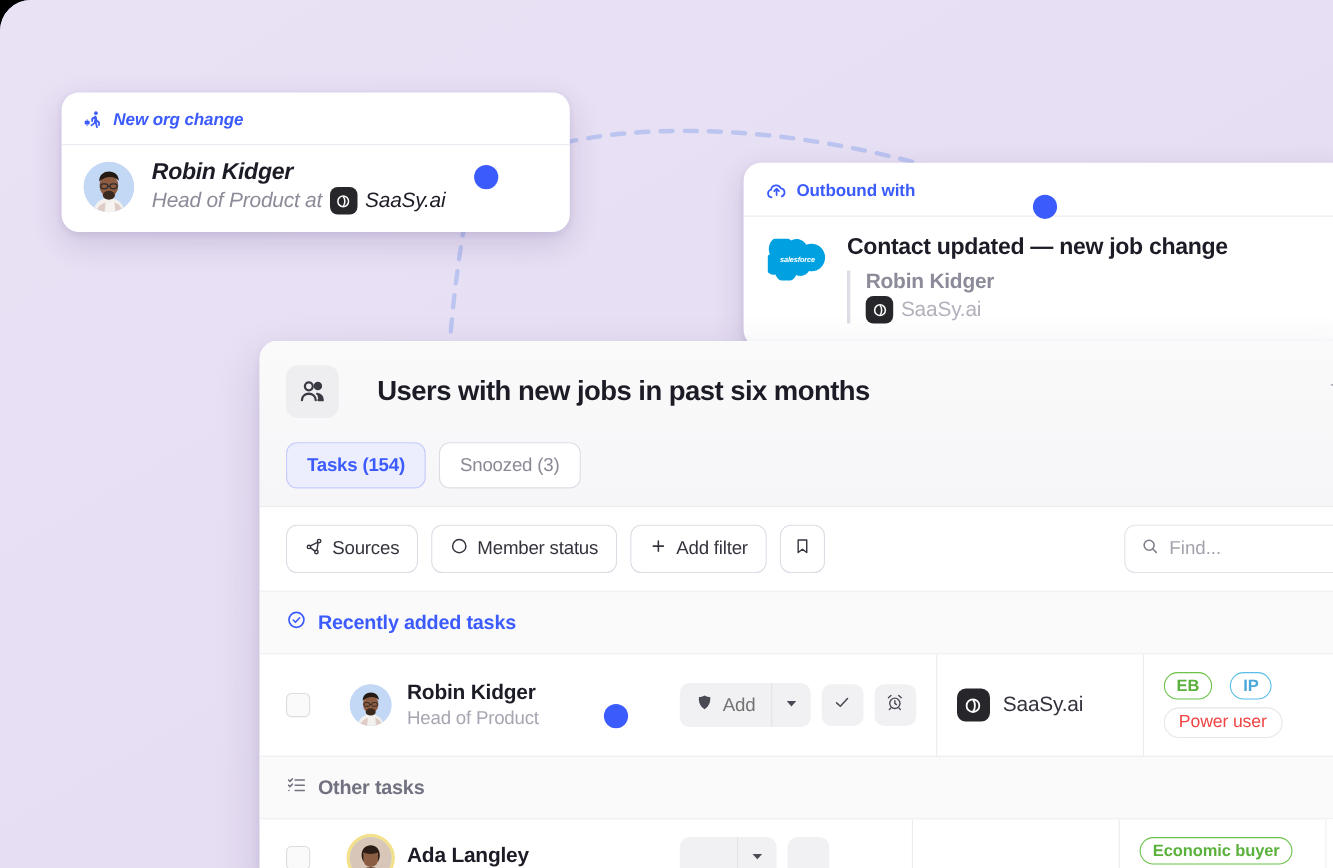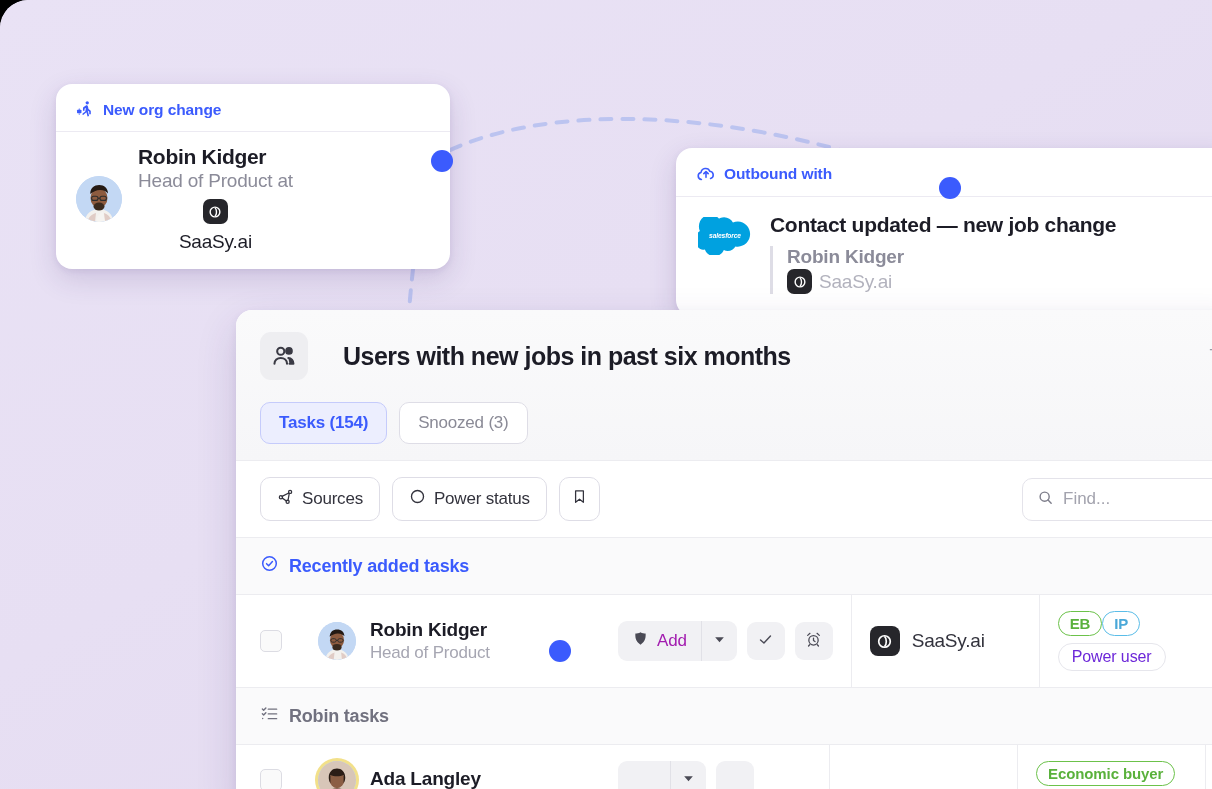--- a/index.html
+++ b/index.html
@@ -38,32 +38,32 @@
     border-bottom: 1px solid #eceaf2;
   }
   .pop-head .label {
     color: #3b5bfd; font-size: 15.5px; font-weight: 700; letter-spacing: -0.1px;
   }
   .pop-head svg { display: block; }
 
   .pop-body { padding: 14px 20px 18px 20px; }
 
   
-  #card-org { left: 56px; top: 84px; width: 394px; }
+  #card-org { left: 56px; top: 84px; width: 462px; font-style: italic; }
   #card-org .pop-body { display: flex; align-items: center; gap: 16px; padding: 13px 20px 16px 20px; }
   .avatar {
     width: 46px; height: 46px; border-radius: 50%;
     flex: 0 0 46px; overflow: hidden; position: relative;
     background: #bfd4f2;
   }
   .avatar.ring-yellow { box-shadow: 0 0 0 3px #f2e08a; }
   .person-name { font-size: 21px; font-weight: 700; color: #1c1c26; letter-spacing: -0.3px; }
   .person-sub {
     font-size: 19px; color: #8b8b99; display: flex; align-items: center;
-    gap: 7px; margin-top: 1px; letter-spacing: -0.2px; white-space: nowrap; flex-direction: column;
+    gap: 7px; margin-top: 1px; letter-spacing: -0.2px; white-space: nowrap;
   }
   .saasy-mark {
     width: 25px; height: 25px; border-radius: 7px; background: #26262b;
     display: inline-flex; align-items: center; justify-content: center;
     flex: 0 0 25px;
   }
   .saasy-name { color: #1c1c26; }
 
   
   #card-sync { left: 676px; top: 148px; width: 560px; }
@@ -151,38 +151,38 @@
   .c-tags { flex: 0 0 188px; flex-direction: column; align-items: flex-start; gap: 7px; }
   .c-role { flex: 1 1 auto; background: #eefaf0; color: #2fa84f; font-size: 17px; font-weight: 400; }
 
   .r-name { font-size: 19px; font-weight: 700; color: #1c1c26; letter-spacing: -0.2px; }
   .r-sub { font-size: 17px; color: #a6a6b2; margin-top: 2px; letter-spacing: -0.2px; }
   .avatar.sm { width: 38px; height: 38px; flex: 0 0 38px; }
 
   .btn-group { display: flex; border-radius: 9px; overflow: hidden; background: #f1f1f4; }
   .btn-group .seg {
     display: inline-flex; align-items: center; gap: 8px;
-    padding: 9px 14px; font-size: 17px; color: #a21caf; cursor: pointer;
+    padding: 9px 14px; font-size: 17px; color: #737373; cursor: pointer;
     letter-spacing: -0.2px;
   }
   .btn-group .seg + .seg { border-left: 1px solid #e1e1e7; padding: 9px 11px; }
   .sq-btn {
     width: 38px; height: 38px; border-radius: 9px; background: #f1f1f4;
     display: inline-flex; align-items: center; justify-content: center; cursor: pointer;
   }
 
   .pill {
     display: inline-flex; align-items: center; justify-content: center;
     border-radius: 999px; padding: 3px 11px; font-size: 15px; font-weight: 700;
     letter-spacing: -0.1px;
   }
   .pill.green { border: 1.6px solid #6cc24a; color: #5ab13c; background: #fff; }
   .pill.blue  { border: 1.6px solid #5bbde8; color: #4aa8d8; background: #fff; }
-  .pill.gray  { border: 1.6px solid #e6e6ec; color: #6d28d9; background: #fff; font-weight: 400; font-size: 16px; padding: 4px 13px; }
-  .tag-row { display: flex; gap: 0; }
+  .pill.gray  { border: 1.6px solid #e6e6ec; color: #ef4444; background: #fff; font-weight: 400; font-size: 16px; padding: 4px 13px; }
+  .tag-row { display: flex; gap: 16px; }
 
   .blue-dot {
     position: absolute; width: 22px; height: 22px; border-radius: 50%;
     background: #3b5bfd; box-shadow: 0 0 0 0 rgba(59,91,253,0);
   }
 </style>
 </head>
 <body>
 
 <div id="stage">
@@ -313,23 +313,31 @@
         </span>
         <span>Sources</span>
       </button>
 
       <button class="fbtn">
         <span>
           <svg width="17" height="17" viewBox="0 0 24 24" fill="none" stroke="#33333d" stroke-width="1.9">
               <circle cx="12" cy="12" r="8.5"></circle>
             </svg>
         </span>
-        <span>Power status</span>
+        <span>Member status</span>
       </button>
 
+      <button class="fbtn">
+        <span>
+          <svg width="17" height="17" viewBox="0 0 24 24" fill="none" stroke="#33333d" stroke-width="2" stroke-linecap="round">
+              <path d="M12 5.5v13M5.5 12h13"></path>
+            </svg>
+        </span>
+        <span>Add filter</span>
+      </button>
 
       <button class="fbtn icon-only">
         <span>
           <svg width="17" height="17" viewBox="0 0 24 24" fill="none" stroke="#33333d" stroke-width="1.8" stroke-linejoin="round">
             <path d="M6.5 4.2h11v16l-5.5-4.3-5.5 4.3z"></path>
           </svg>
         </span>
       </button>
 
       <div class="search-box">
@@ -434,21 +442,21 @@
       </div>
 
     </div>
 
     <div class="group-head gray">
       <span>
         <svg width="19" height="19" viewBox="0 0 24 24" fill="none" stroke="#71717f" stroke-width="1.8" stroke-linecap="round" stroke-linejoin="round">
           <path d="M3 6.4 4.6 8 7.4 5M3 12.4 4.6 14l2.8-3M3.4 18.4h.02M10.5 6.5H21M10.5 12.5H21M10.5 18.5H21"></path>
         </svg>
       </span>
-      <span>Robin tasks</span>
+      <span>Other tasks</span>
     </div>
 
     <div class="trow">
       <div class="cell c-check">
         <span class="chkbox"></span>
       </div>
       <div class="cell c-person">
         <div class="avatar sm ring-yellow">
           <svg width="38" height="38" viewBox="0 0 46 46">
             <circle cx="23" cy="23" r="23" fill="#d8c6b8"></circle>

